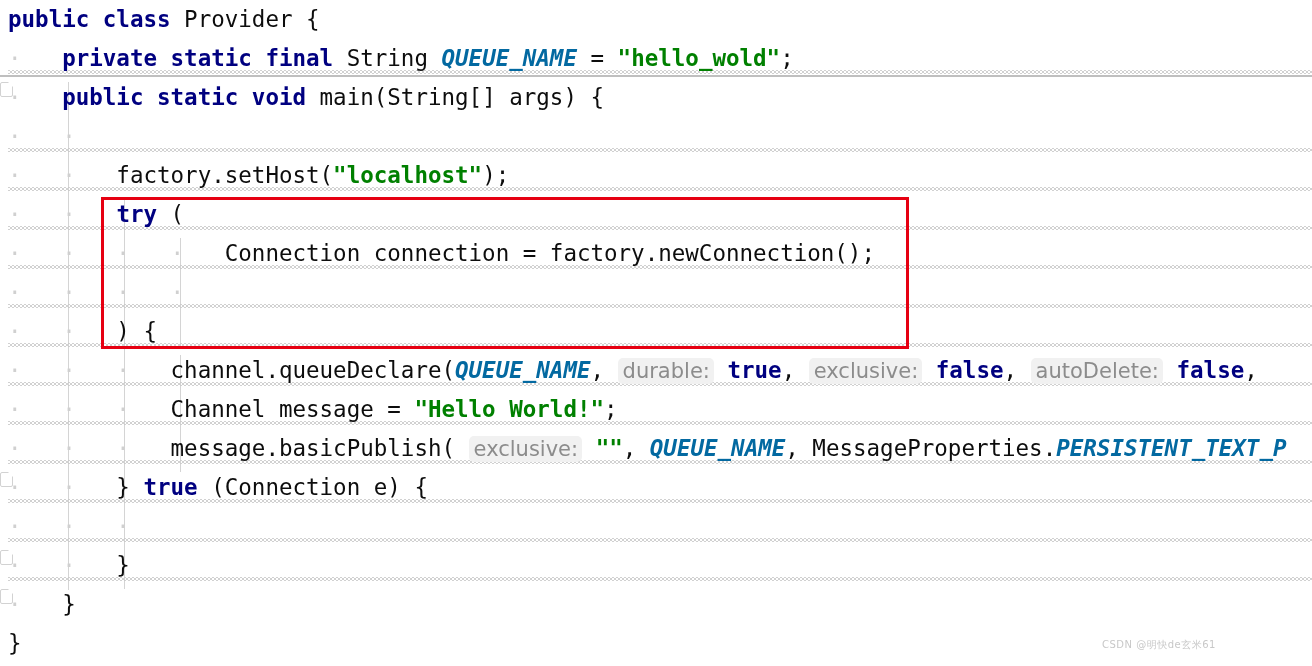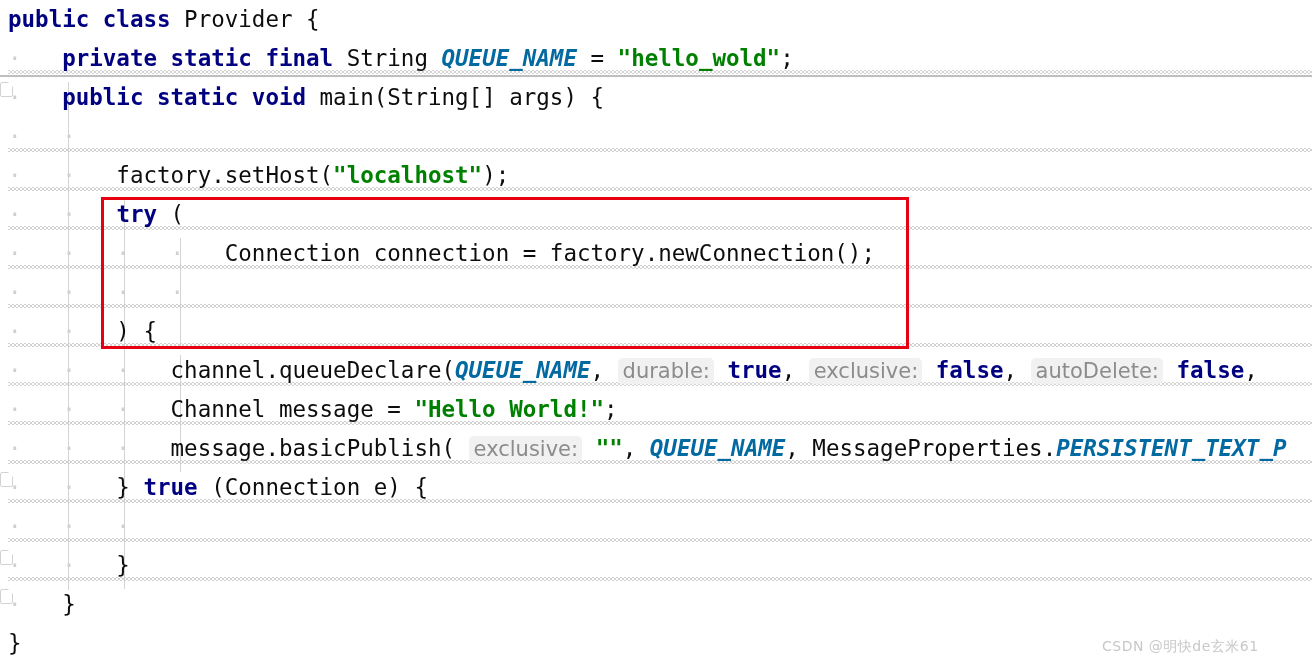--- a/index.html
+++ b/index.html
@@ -125,21 +125,21 @@
     border: 3px solid #e60012;
     box-sizing: border-box;
     pointer-events: none;
   }
 
   
   #watermark {
     position: absolute;
     color: #c8c8c8;
     font-family: "DejaVu Sans", sans-serif;
-    font-size: 14px;
+    font-size: 10px;
     letter-spacing: 0.5px;
     white-space: nowrap;
   }
 </style>
 </head>
 <body>
 
 <div id="editor">
     <div class="guide" style="left: 68px; top: 82px; height: 508px;"></div>
     <div class="guide" style="left: 124px; top: 199px; height: 390px;"></div>

